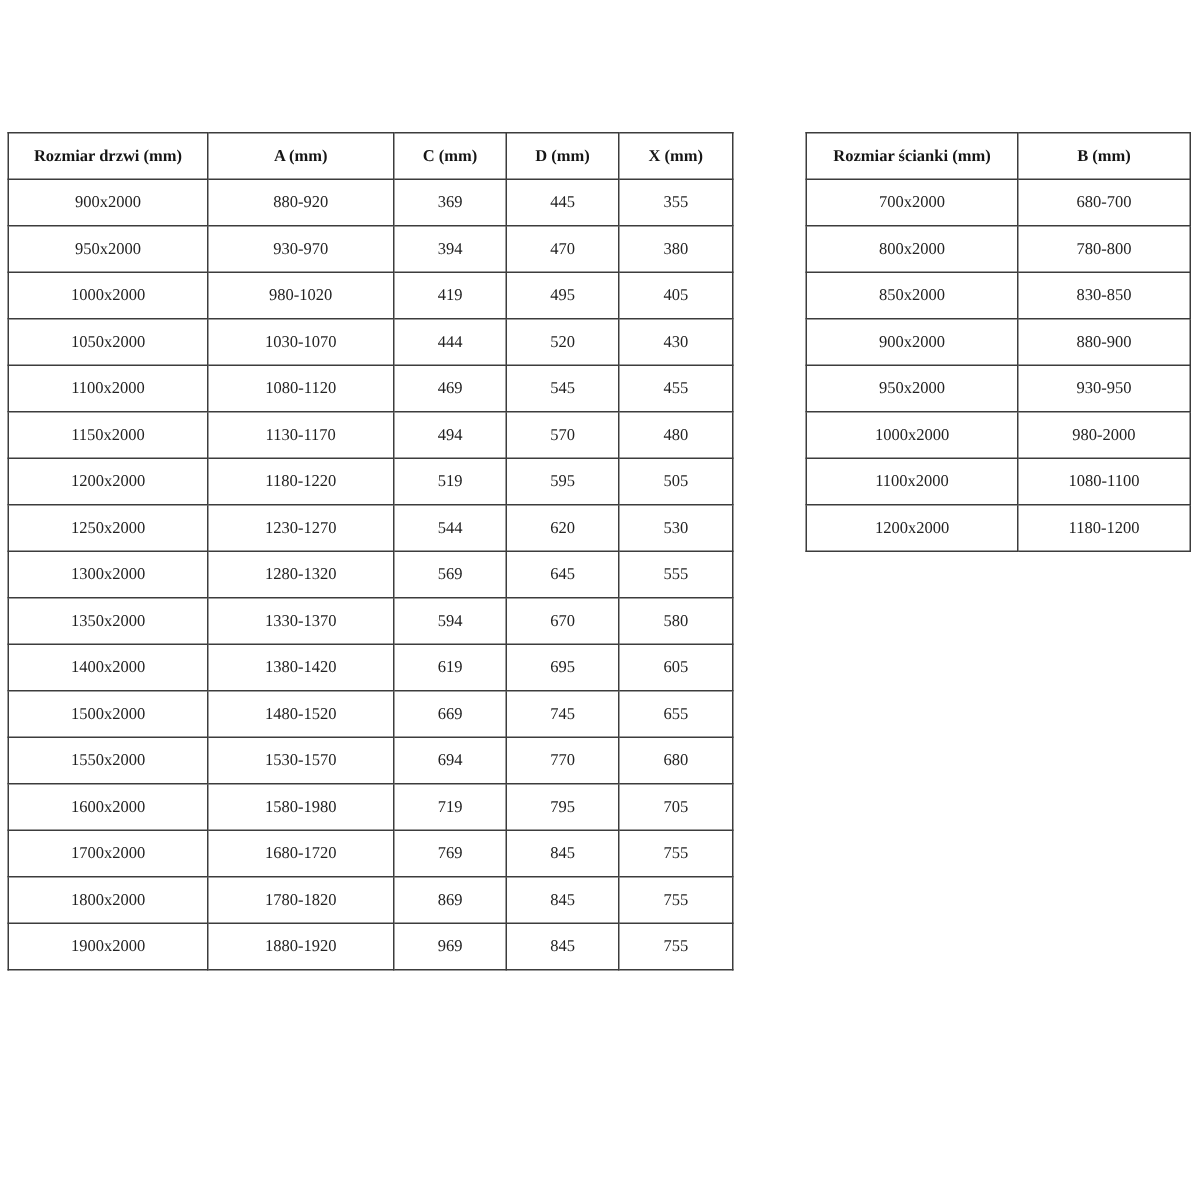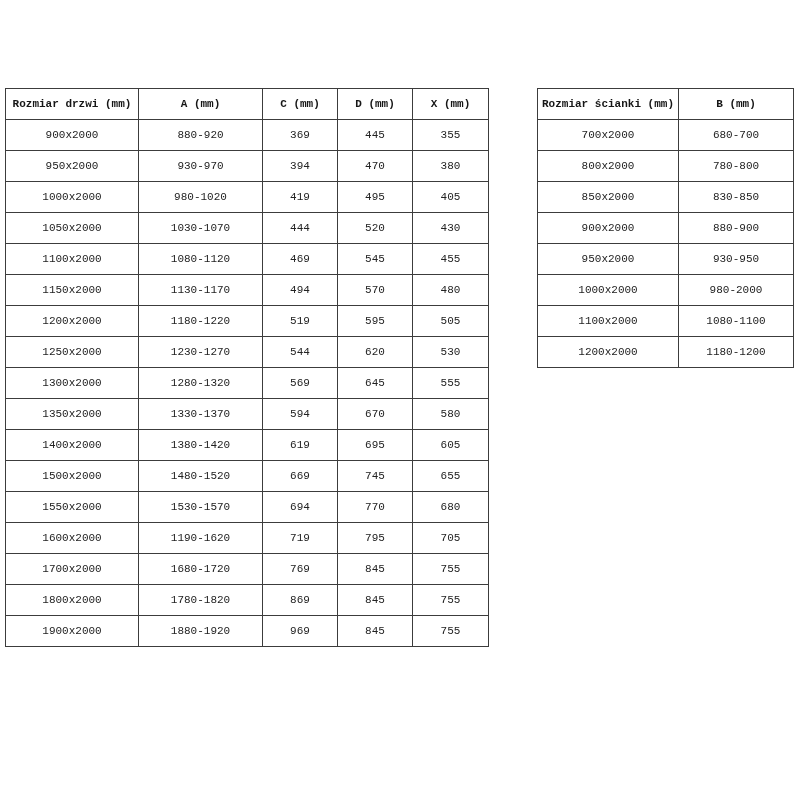--- a/index.html
+++ b/index.html
@@ -5,21 +5,21 @@
   html, body {
     margin: 0;
     padding: 0;
     background: #ffffff;
   }
   .page {
     position: relative;
     width: 800px;
     height: 800px;
     background: #ffffff;
-    font-family: Liberation Mono, monospace;
+    font-family: Liberation Serif, serif;
     color: #1d1d1d;
     overflow: hidden;
   }
   table {
     position: absolute;
     border-collapse: collapse;
     table-layout: fixed;
     background: #ffffff;
   }
   th, td {
@@ -168,21 +168,21 @@
         </tr>
         <tr>
           <td>1550x2000</td>
           <td>1530-1570</td>
           <td>694</td>
           <td>770</td>
           <td>680</td>
         </tr>
         <tr>
           <td>1600x2000</td>
-          <td>1190-1620</td>
+          <td>1580-1980</td>
           <td>719</td>
           <td>795</td>
           <td>705</td>
         </tr>
         <tr>
           <td>1700x2000</td>
           <td>1680-1720</td>
           <td>769</td>
           <td>845</td>
           <td>755</td>

